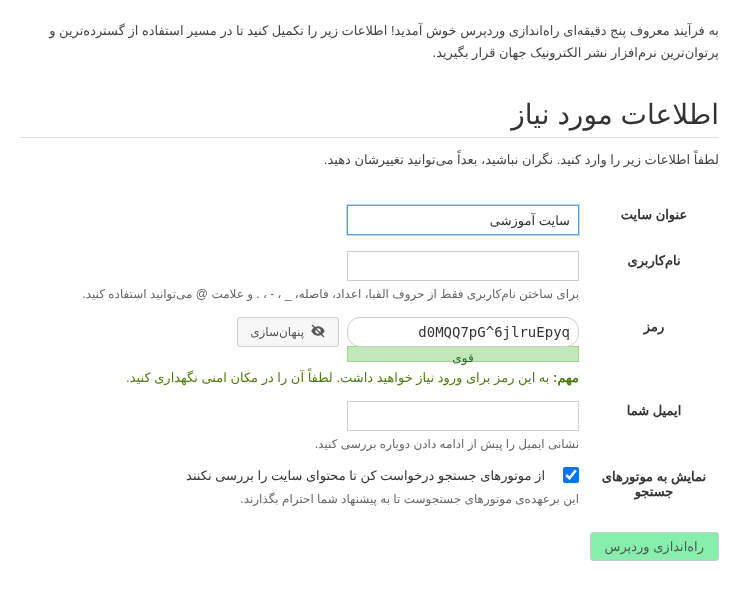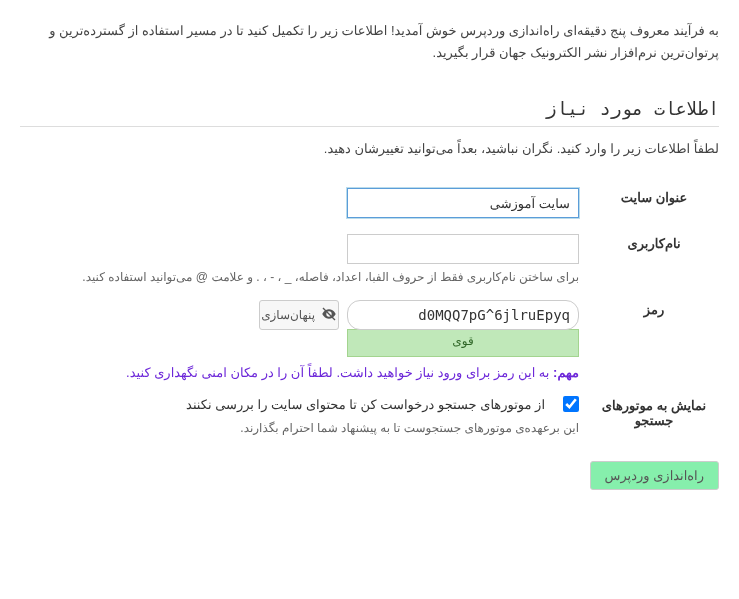--- a/index.html
+++ b/index.html
@@ -11,34 +11,33 @@
   direction: rtl;
   padding: 20px;
   width: 739px;
 }
 .intro {
   color: #444;
   line-height: 1.7;
   margin-bottom: 34px;
 }
 h2.section-title {
-  font-size: 18px;
+  font-size: 28px;
   font-weight: normal;
   color: #333;
   margin-bottom: 6px;
-  font-family: Liberation Mono, monospace;
 }
 .hr {
   border: none;
   border-top: 1px solid #ddd;
   margin-bottom: 14px;
 }
 .subintro {
   color: #444;
-  margin-bottom: 24px;
+  margin-bottom: 30px;
 }
 table.form-table {
   width: 100%;
   border-collapse: collapse;
 }
 table.form-table th {
   text-align: center;
   vertical-align: top;
   padding: 10px 0 10px 10px;
   width: 140px;
@@ -87,43 +86,43 @@
   gap: 8px;
   align-items: flex-start;
   justify-content: flex-end;
 }
 .pw-col { display: inline-block; }
 .pw-button {
   height: 30px;
   border: 1px solid #ccc;
   background: #f7f7f7;
   color: #555;
-  padding: 0 1px;
+  padding: 0 12px;
   font-size: 12px;
   font-family: Tahoma, Arial, sans-serif;
   cursor: pointer;
   display: inline-flex;
   align-items: center;
   gap: 6px;
   border-radius: 3px;
 }
 .pw-button svg { width: 16px; height: 16px; fill: #555; }
 .pw-meter {
   width: 232px;
-  height: 28px;
+  height: 16px;
   background: #c0e8b9;
   border: 1px solid #a3d48f;
   text-align: center;
   line-height: 22px;
   color: #2f6627;
   font-size: 12px;
   margin-top: -1px;
 }
 .important {
-  color: #6d28d9;
+  color: #4d7c0f;
   font-size: 13px;
 }
 .important b { font-weight: bold; }
 .checkbox-row label {
   display: inline-flex;
   align-items: center;
   gap: 18px;
   color: #333;
   font-size: 13px;
 }
@@ -191,20 +190,27 @@
           <input type="text" class="pw-field" value="d0MQQ7pG^6jlruEpyq" style="">
           <div class="pw-meter">قوی</div>
         </div>
       </div>
       <p class="important" style="margin-top:8px;">
         <b>مهم:</b><span> به این رمز برای ورود نیاز خواهید داشت. لطفاً آن را در مکان امنی نگهداری کنید.</span>
       </p>
     </td>
   </tr>
 
+  <tr>
+    <th>ایمیل شما</th>
+    <td>
+      <input type="email" value="" style="">
+      <span class="hint">نشانی ایمیل را پیش از ادامه دادن دوباره بررسی کنید.</span>
+    </td>
+  </tr>
 
   <tr>
     <th>نمایش به موتورهای جستجو</th>
     <td>
       <div class="checkbox-row">
         <label>
           <input type="checkbox" checked="" style="">
           <span>از موتورهای جستجو درخواست کن تا محتوای سایت را بررسی نکنند</span>
         </label>
       </div>

